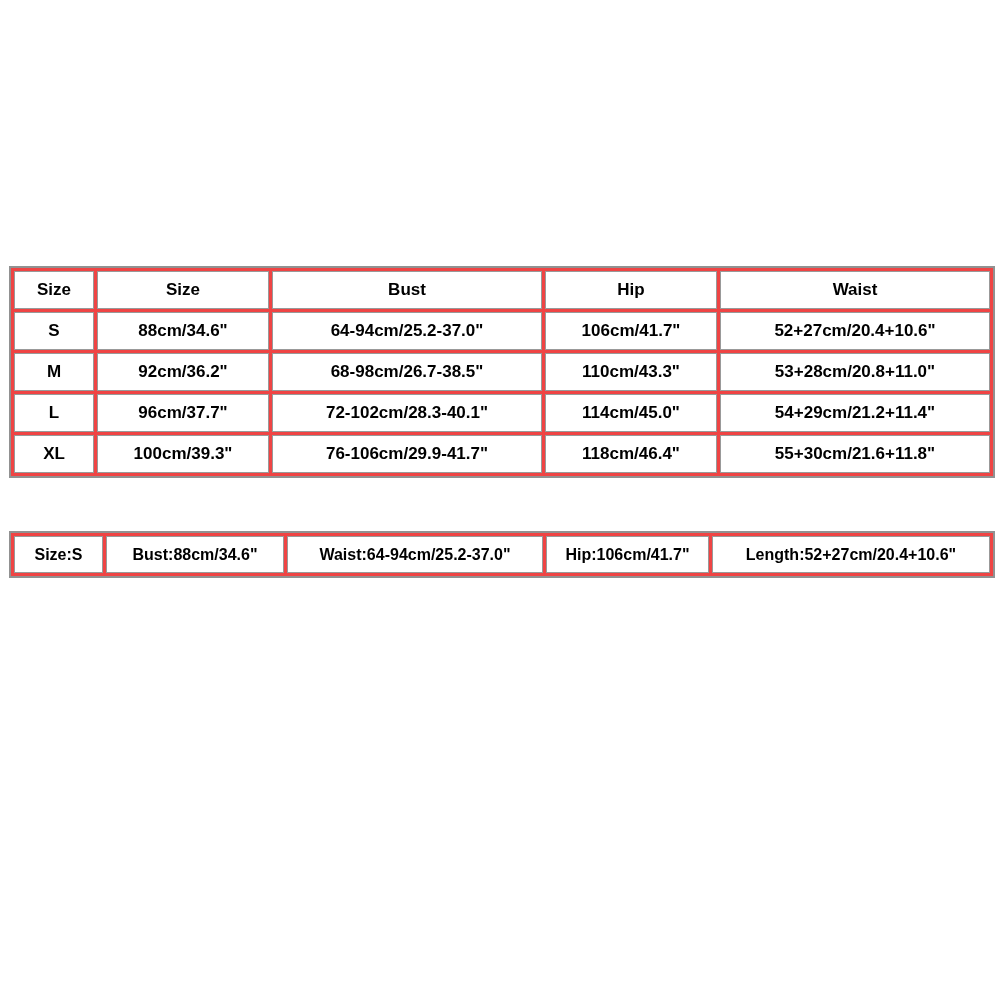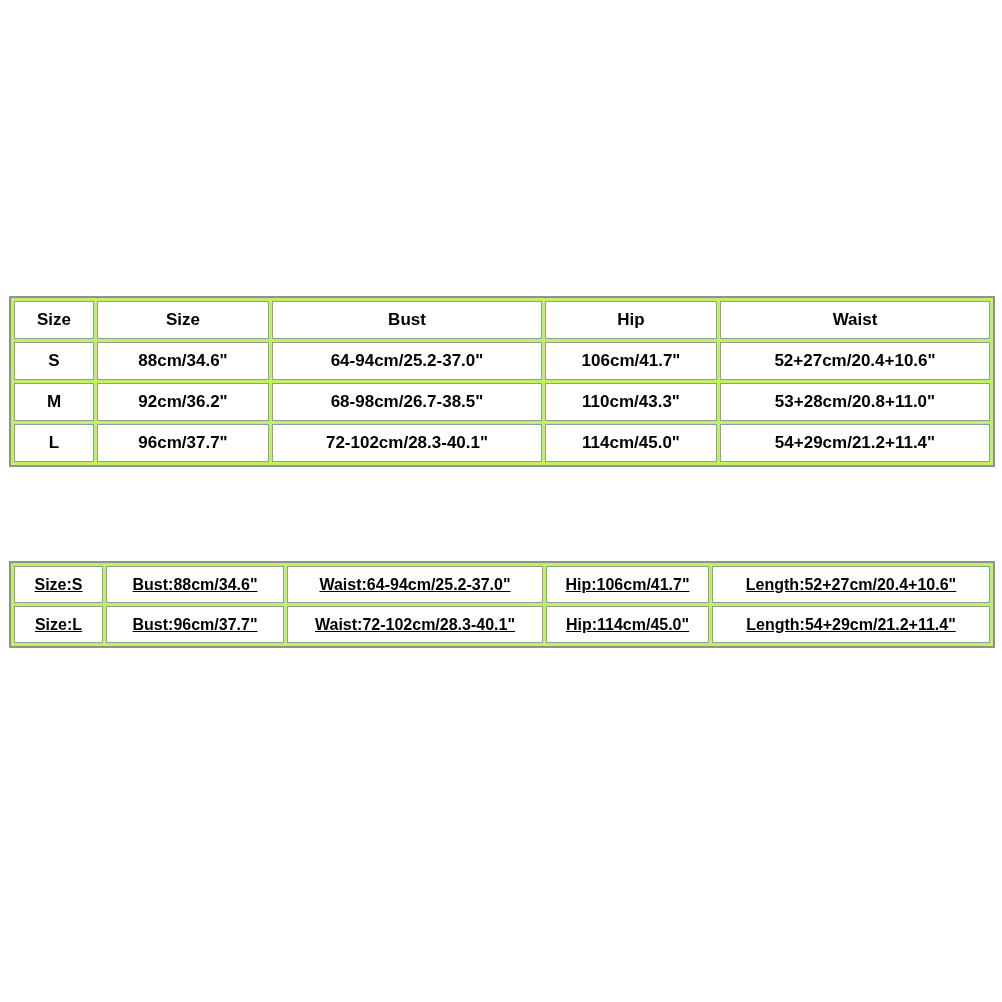--- a/index.html
+++ b/index.html
@@ -11,23 +11,22 @@
     height: 1002px;
     background: #ffffff;
     position: relative;
     font-family: "Liberation Sans", sans-serif;
   }
   table.size-table {
     position: absolute;
     border-collapse: separate;
     border-spacing: 3px;
     table-layout: fixed;
-    background: #bef264;
+    background: #ef4444;
     border: 2px solid #919191;
-    margin-top: 30px;
   }
   #table-labeled-header {
     left: 9px;
     top: 266px;
     width: 986px;
   }
   #table-inline-labels {
     left: 9px;
     top: 531px;
     width: 986px;
@@ -45,21 +44,20 @@
     overflow: hidden;
   }
   #table-labeled-header th,
   #table-labeled-header td {
     height: 36px;
     font-size: 17px;
   }
   #table-inline-labels td {
     height: 35px;
     font-size: 16px;
-    text-decoration: underline;
   }
 </style>
 </head>
 <body>
 
 <table id="table-labeled-header" class="size-table">
   <colgroup>
     <col style="width:80px">
       <col style="width:172px">
       <col style="width:270px">
@@ -88,40 +86,40 @@
     <td>110cm/43.3"</td>
     <td>53+28cm/20.8+11.0"</td>
   </tr>
   <tr>
     <td>L</td>
     <td>96cm/37.7"</td>
     <td>72-102cm/28.3-40.1"</td>
     <td>114cm/45.0"</td>
     <td>54+29cm/21.2+11.4"</td>
   </tr>
+  <tr>
+    <td>XL</td>
+    <td>100cm/39.3"</td>
+    <td>76-106cm/29.9-41.7"</td>
+    <td>118cm/46.4"</td>
+    <td>55+30cm/21.6+11.8"</td>
+  </tr>
 </tbody>
   </table>
 
 <table id="table-inline-labels" class="size-table">
   <colgroup>
     <col style="width:89px">
       <col style="width:178px">
       <col style="width:256px">
       <col style="width:163px">
       <col style="width:278px">
   </colgroup>
   <tbody>
       <tr>
     <td>Size:S</td>
     <td>Bust:88cm/34.6"</td>
     <td>Waist:64-94cm/25.2-37.0"</td>
     <td>Hip:106cm/41.7"</td>
     <td>Length:52+27cm/20.4+10.6"</td>
   </tr>
-  <tr>
-    <td>Size:L</td>
-    <td>Bust:96cm/37.7"</td>
-    <td>Waist:72-102cm/28.3-40.1"</td>
-    <td>Hip:114cm/45.0"</td>
-    <td>Length:54+29cm/21.2+11.4"</td>
-  </tr>
 </tbody>
   </table>
 
 </body></html>

